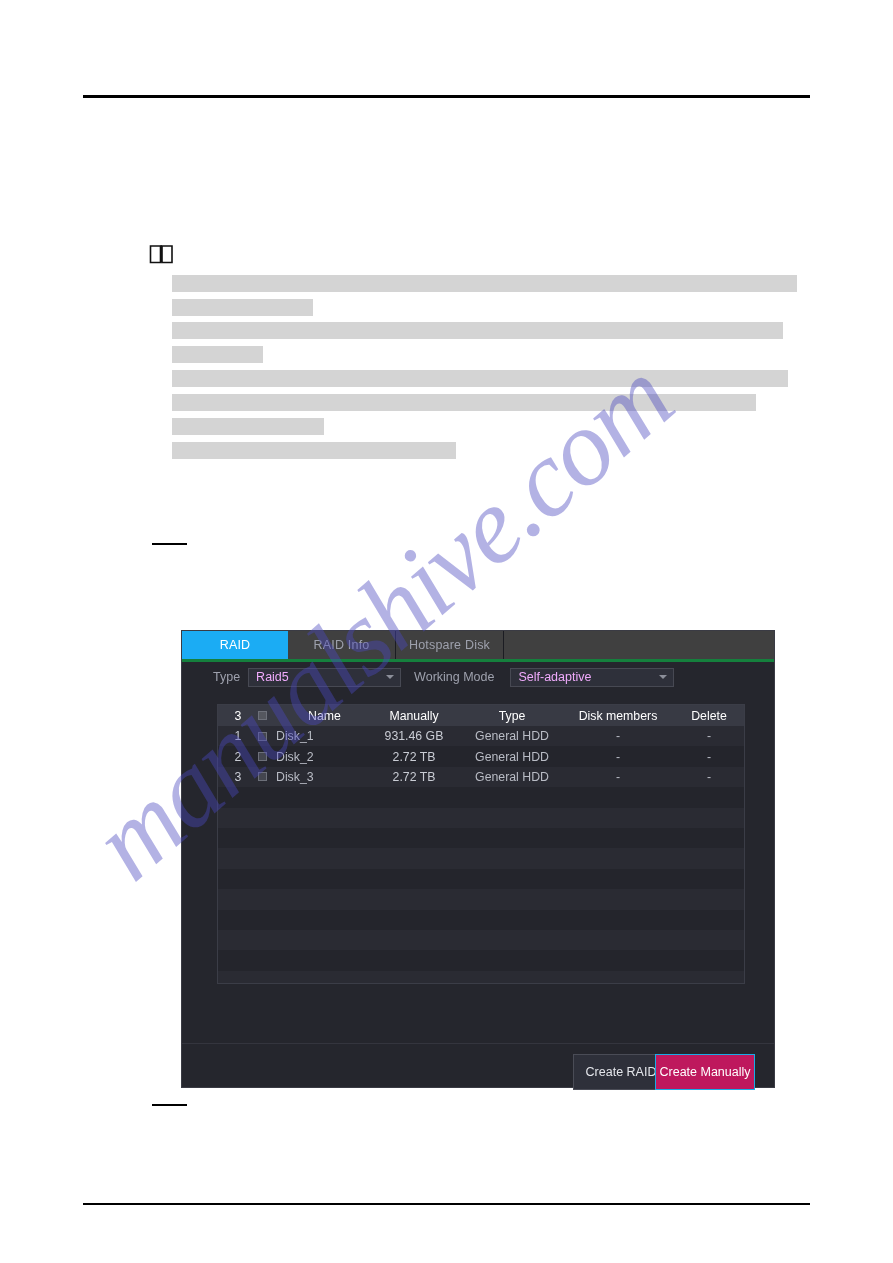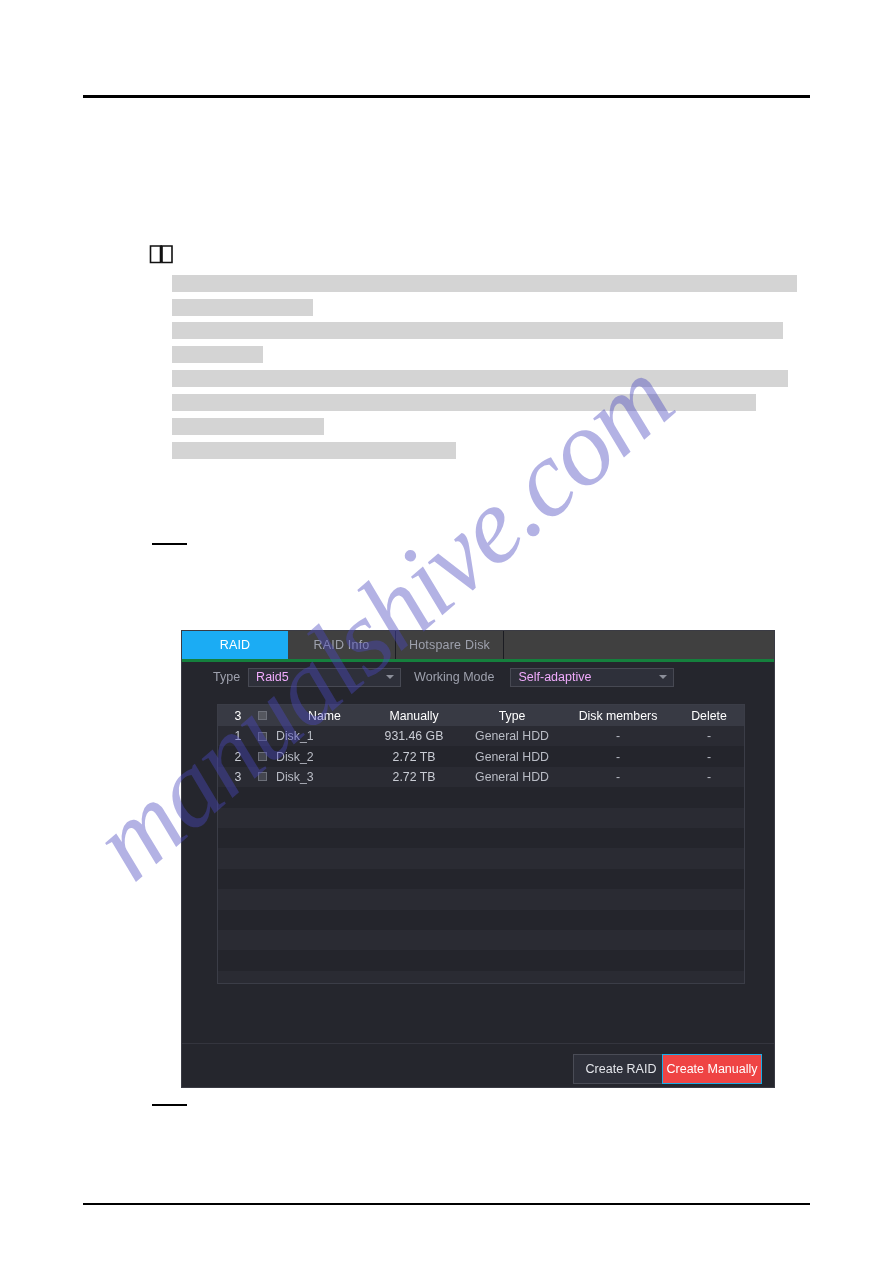--- a/index.html
+++ b/index.html
@@ -228,38 +228,38 @@
     left: 0;
     bottom: 0;
     width: 100%;
     height: 44px;
     border-top: 1px solid #34353e;
     box-sizing: border-box;
   }
   .btn {
     position: absolute;
     top: 10px;
-    height: 30px;
+    height: 36px;
     display: flex;
     align-items: center;
     justify-content: center;
     font-size: 12.5px;
     box-sizing: border-box;
   }
   #btn-create-raid {
     right: 105px;
     width: 96px;
     background: #2e303a;
     border: 1px solid #4a4c56;
     color: #e4e6eb;
   }
   #btn-create-manually {
-    right: 12px;
+    right: 19px;
     width: 100px;
-    background: #ef4444;
+    background: #be185d;
     border: 1px solid #19ace6;
     color: #ffffff;
   }
 
   
   #footer-rule {
     position: absolute;
     left: 83px;
     top: 1203px;
     width: 727px;

